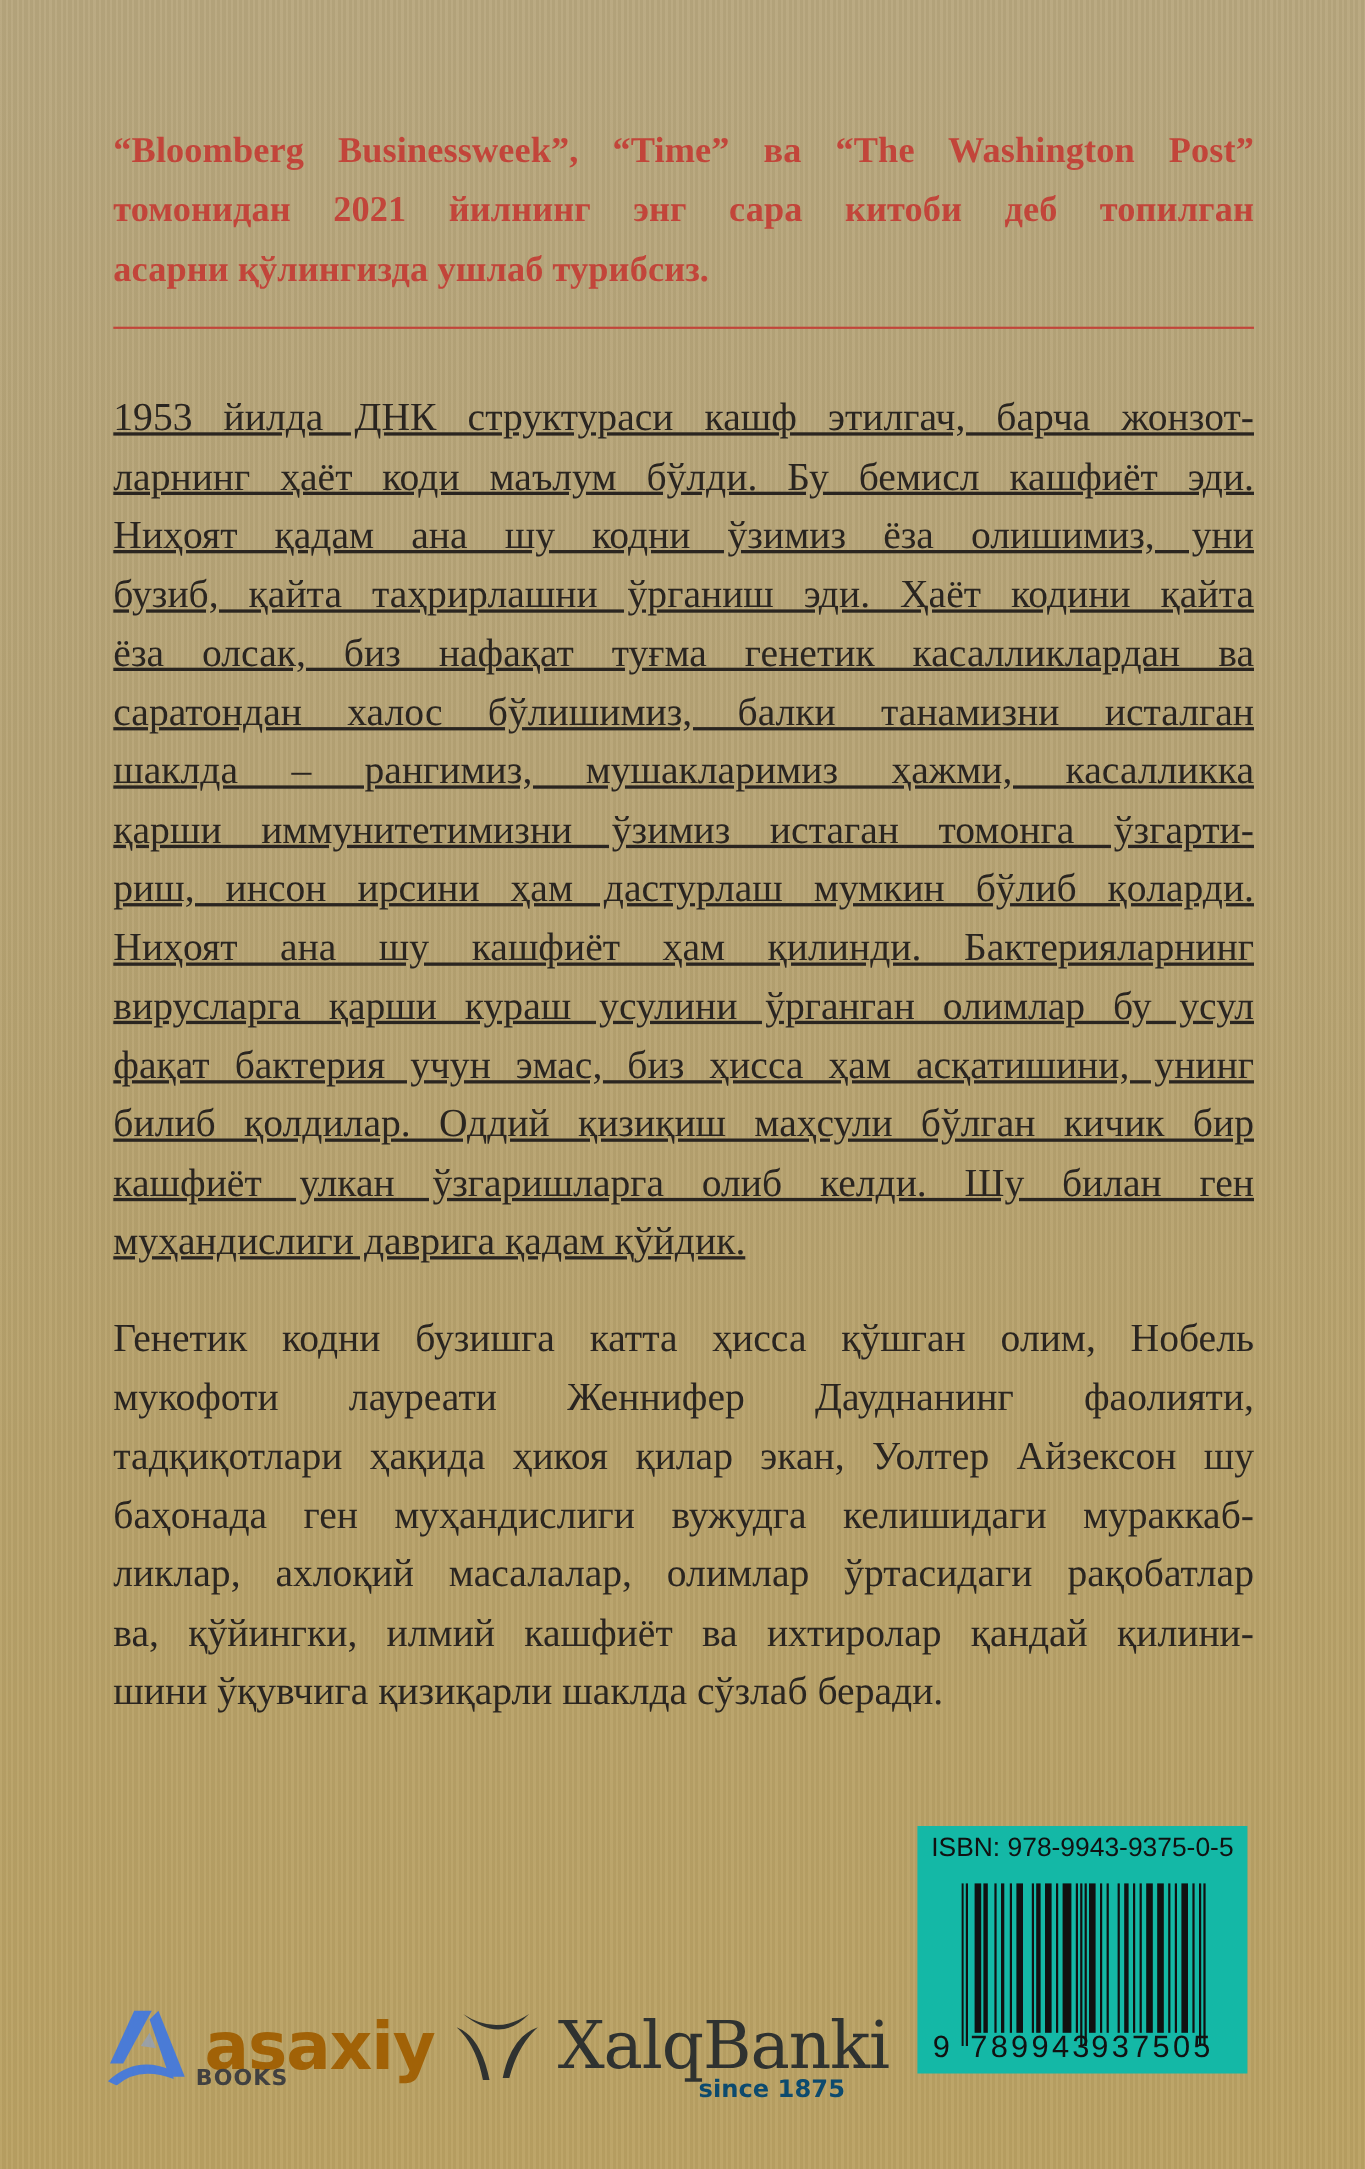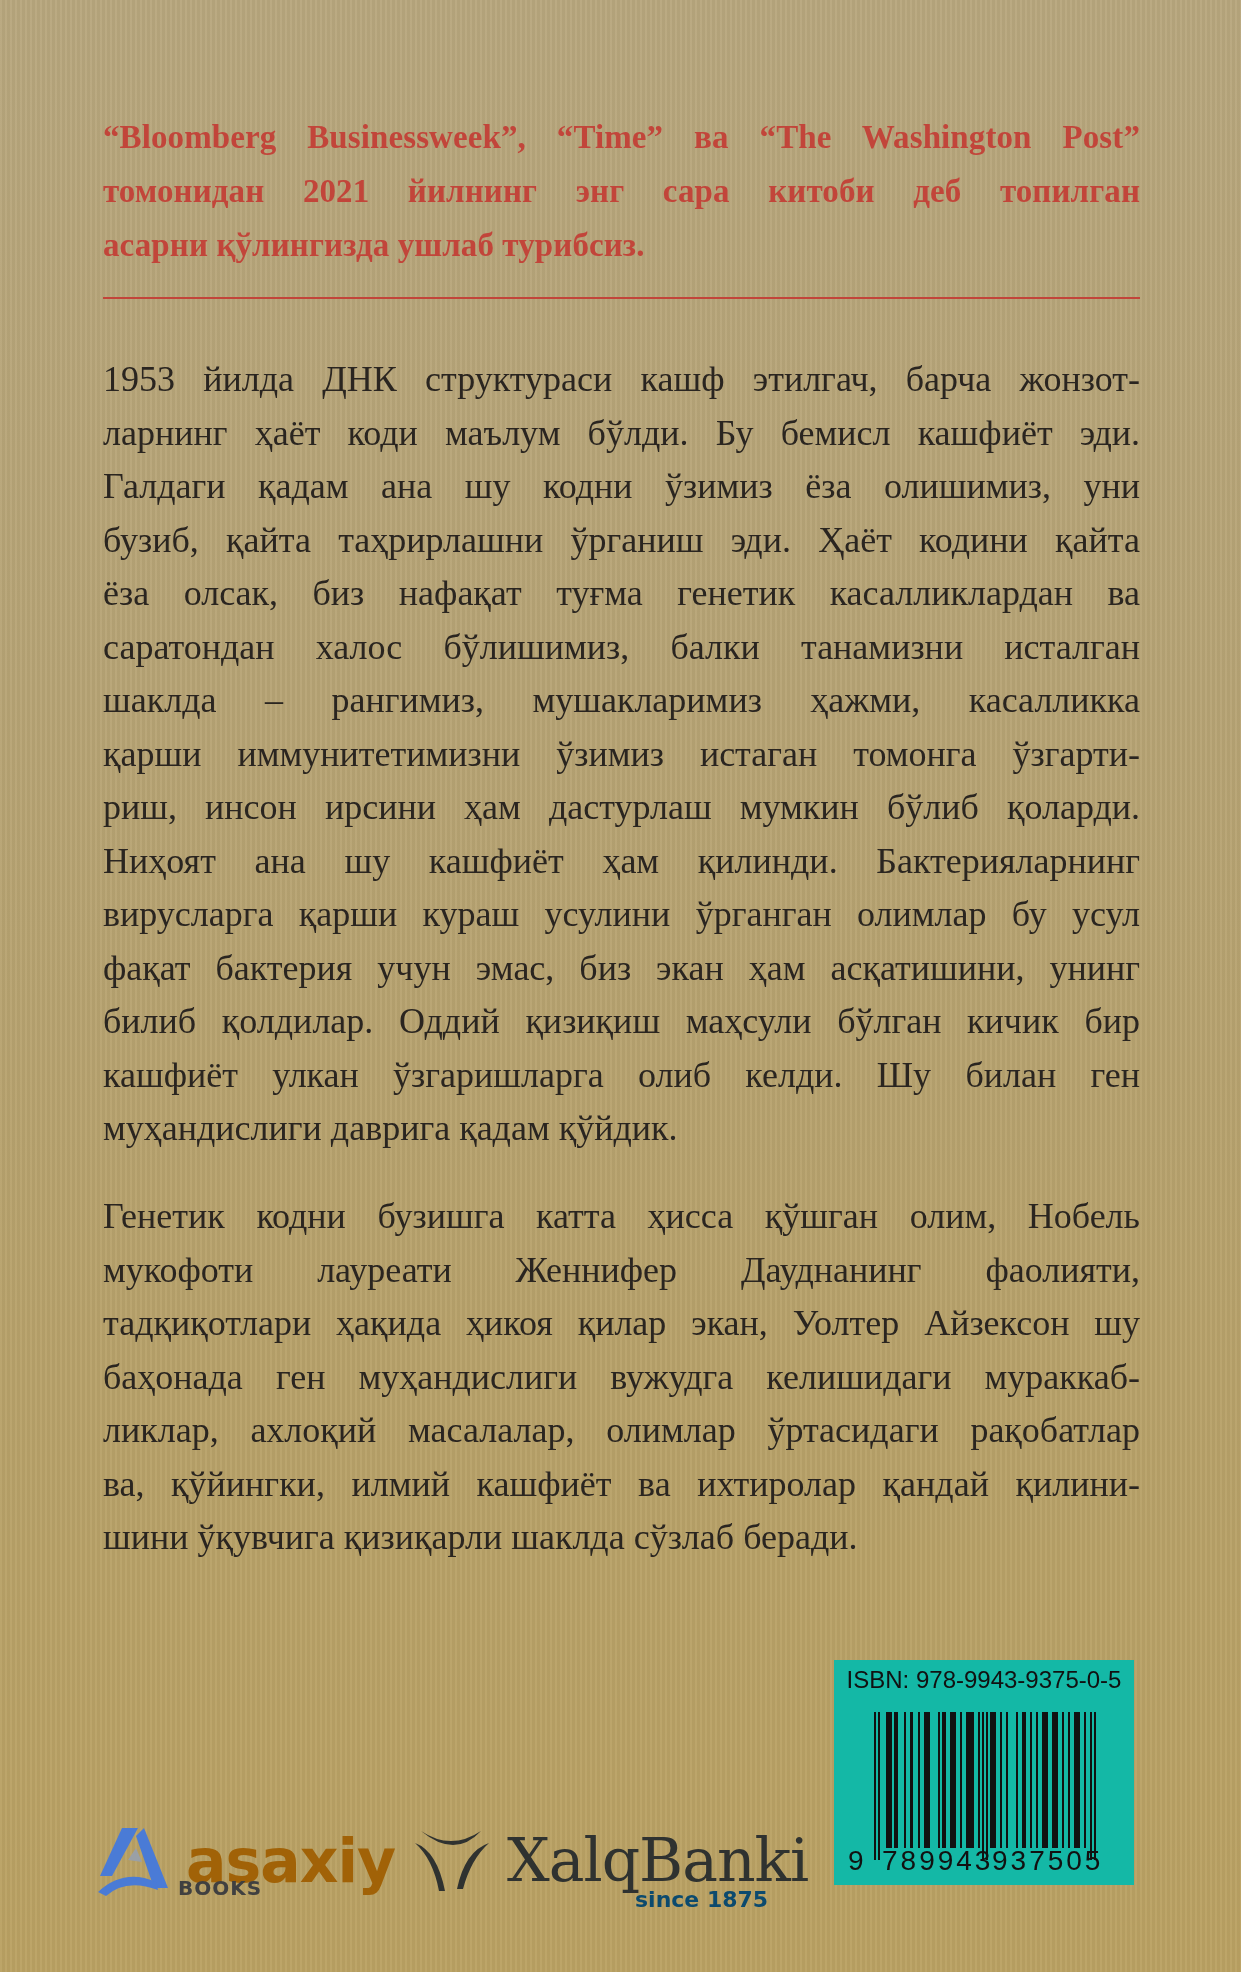--- a/index.html
+++ b/index.html
@@ -24,21 +24,21 @@
   .blurb .line.last { text-align-last: left; }
   .divider {
     position: absolute; top: 297px; left: 0; width: 1037px; height: 2px; background: #c2453a;
   }
   .para {
     position: absolute; left: 0; width: 1037px;
     color: #2a2520; font-size: 36px; line-height: 53.5px;
   }
   .para .line { display: block; text-align: justify; text-align-last: justify; white-space: nowrap; }
   .para .line.last { text-align-last: left; }
-  .para1 { top: 353px; }
+  .para1 { top: 353px; text-decoration: underline; }
   .para2 { top: 1190px; }
   .isbn-box {
     position: absolute; left: 834px; top: 1660px; width: 300px; height: 225px;
     background: #14b8a6;
   }
   .isbn-label {
     position: absolute; top: 6px; left: 0; width: 100%; text-align: center;
     font-family: "Liberation Sans", "DejaVu Sans", sans-serif; font-size: 24px; color: #111;
   }
   .barcode { position: absolute; left: 40px; top: 52px; width: 225px; height: 148px; }
@@ -76,30 +76,30 @@
     <span class="line">“Bloomberg Businessweek”, “Time” ва “The Washington Post”</span>
     <span class="line">томонидан 2021 йилнинг энг сара китоби деб топилган</span>
     <span class="line last">асарни қўлингизда ушлаб турибсиз.</span>
   </div>
 
   <div class="divider"></div>
 
   <div class="para para1">
     <span class="line">1953 йилда ДНК структураси кашф этилгач, барча жонзот-</span>
     <span class="line">ларнинг ҳаёт коди маълум бўлди. Бу бемисл кашфиёт эди.</span>
-    <span class="line">Галдаги қадам ана шу кодни ўзимиз ёза олишимиз, уни</span>
+    <span class="line">Ниҳоят қадам ана шу кодни ўзимиз ёза олишимиз, уни</span>
     <span class="line">бузиб, қайта таҳрирлашни ўрганиш эди.  Ҳаёт кодини қайта</span>
     <span class="line">ёза олсак, биз нафақат туғма генетик касалликлардан ва</span>
     <span class="line">саратондан халос бўлишимиз, балки танамизни исталган</span>
     <span class="line">шаклда – рангимиз, мушакларимиз ҳажми, касалликка</span>
     <span class="line">қарши иммунитетимизни ўзимиз истаган томонга ўзгарти-</span>
     <span class="line">риш, инсон ирсини ҳам дастурлаш мумкин бўлиб қоларди.</span>
     <span class="line">Ниҳоят ана шу кашфиёт ҳам қилинди. Бактерияларнинг</span>
     <span class="line">вирусларга қарши кураш усулини ўрганган олимлар бу усул</span>
-    <span class="line">фақат бактерия учун эмас, биз экан ҳам асқатишини, унинг</span>
+    <span class="line">фақат бактерия учун эмас, биз ҳисса ҳам асқатишини, унинг</span>
     <span class="line">билиб қолдилар. Оддий қизиқиш маҳсули бўлган кичик бир</span>
     <span class="line">кашфиёт улкан ўзгаришларга олиб келди. Шу билан ген</span>
     <span class="line last">муҳандислиги даврига қадам қўйдик.</span>
   </div>
 
   <div class="para para2">
     <span class="line">Генетик кодни бузишга катта ҳисса қўшган олим, Нобель</span>
     <span class="line">мукофоти лауреати Женнифер Дауднанинг фаолияти,</span>
     <span class="line">тадқиқотлари ҳақида ҳикоя қилар экан, Уолтер Айзексон шу</span>
     <span class="line">баҳонада ген муҳандислиги вужудга келишидаги мураккаб-</span>

